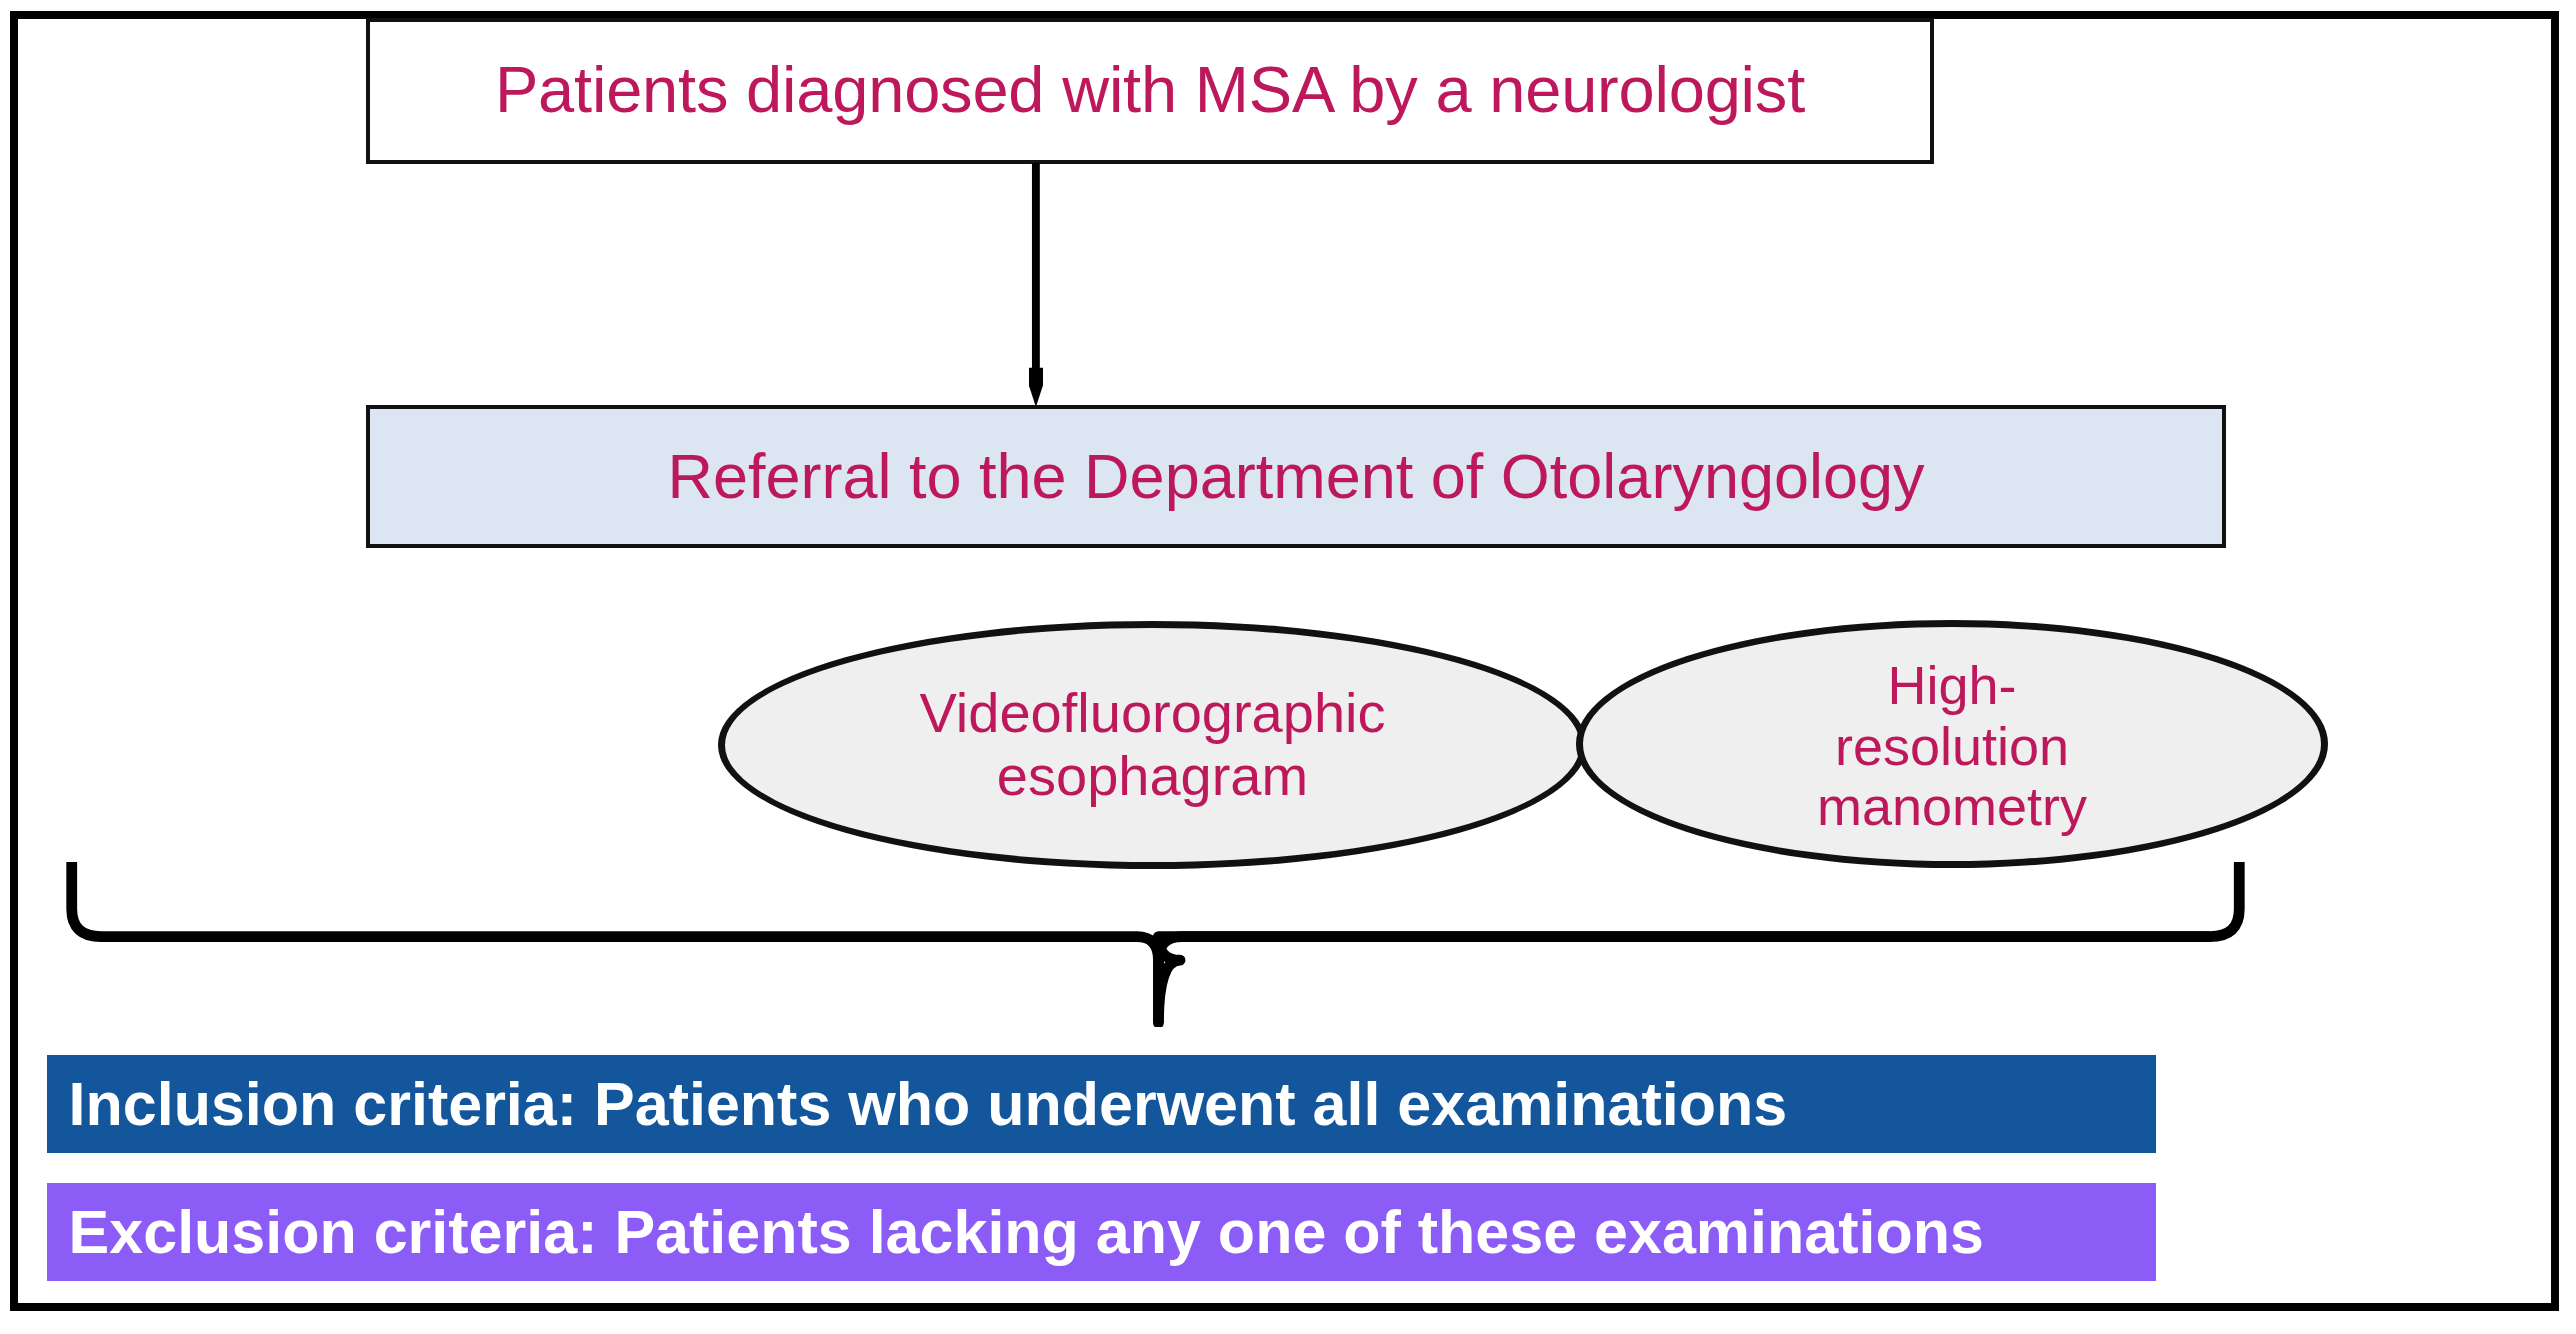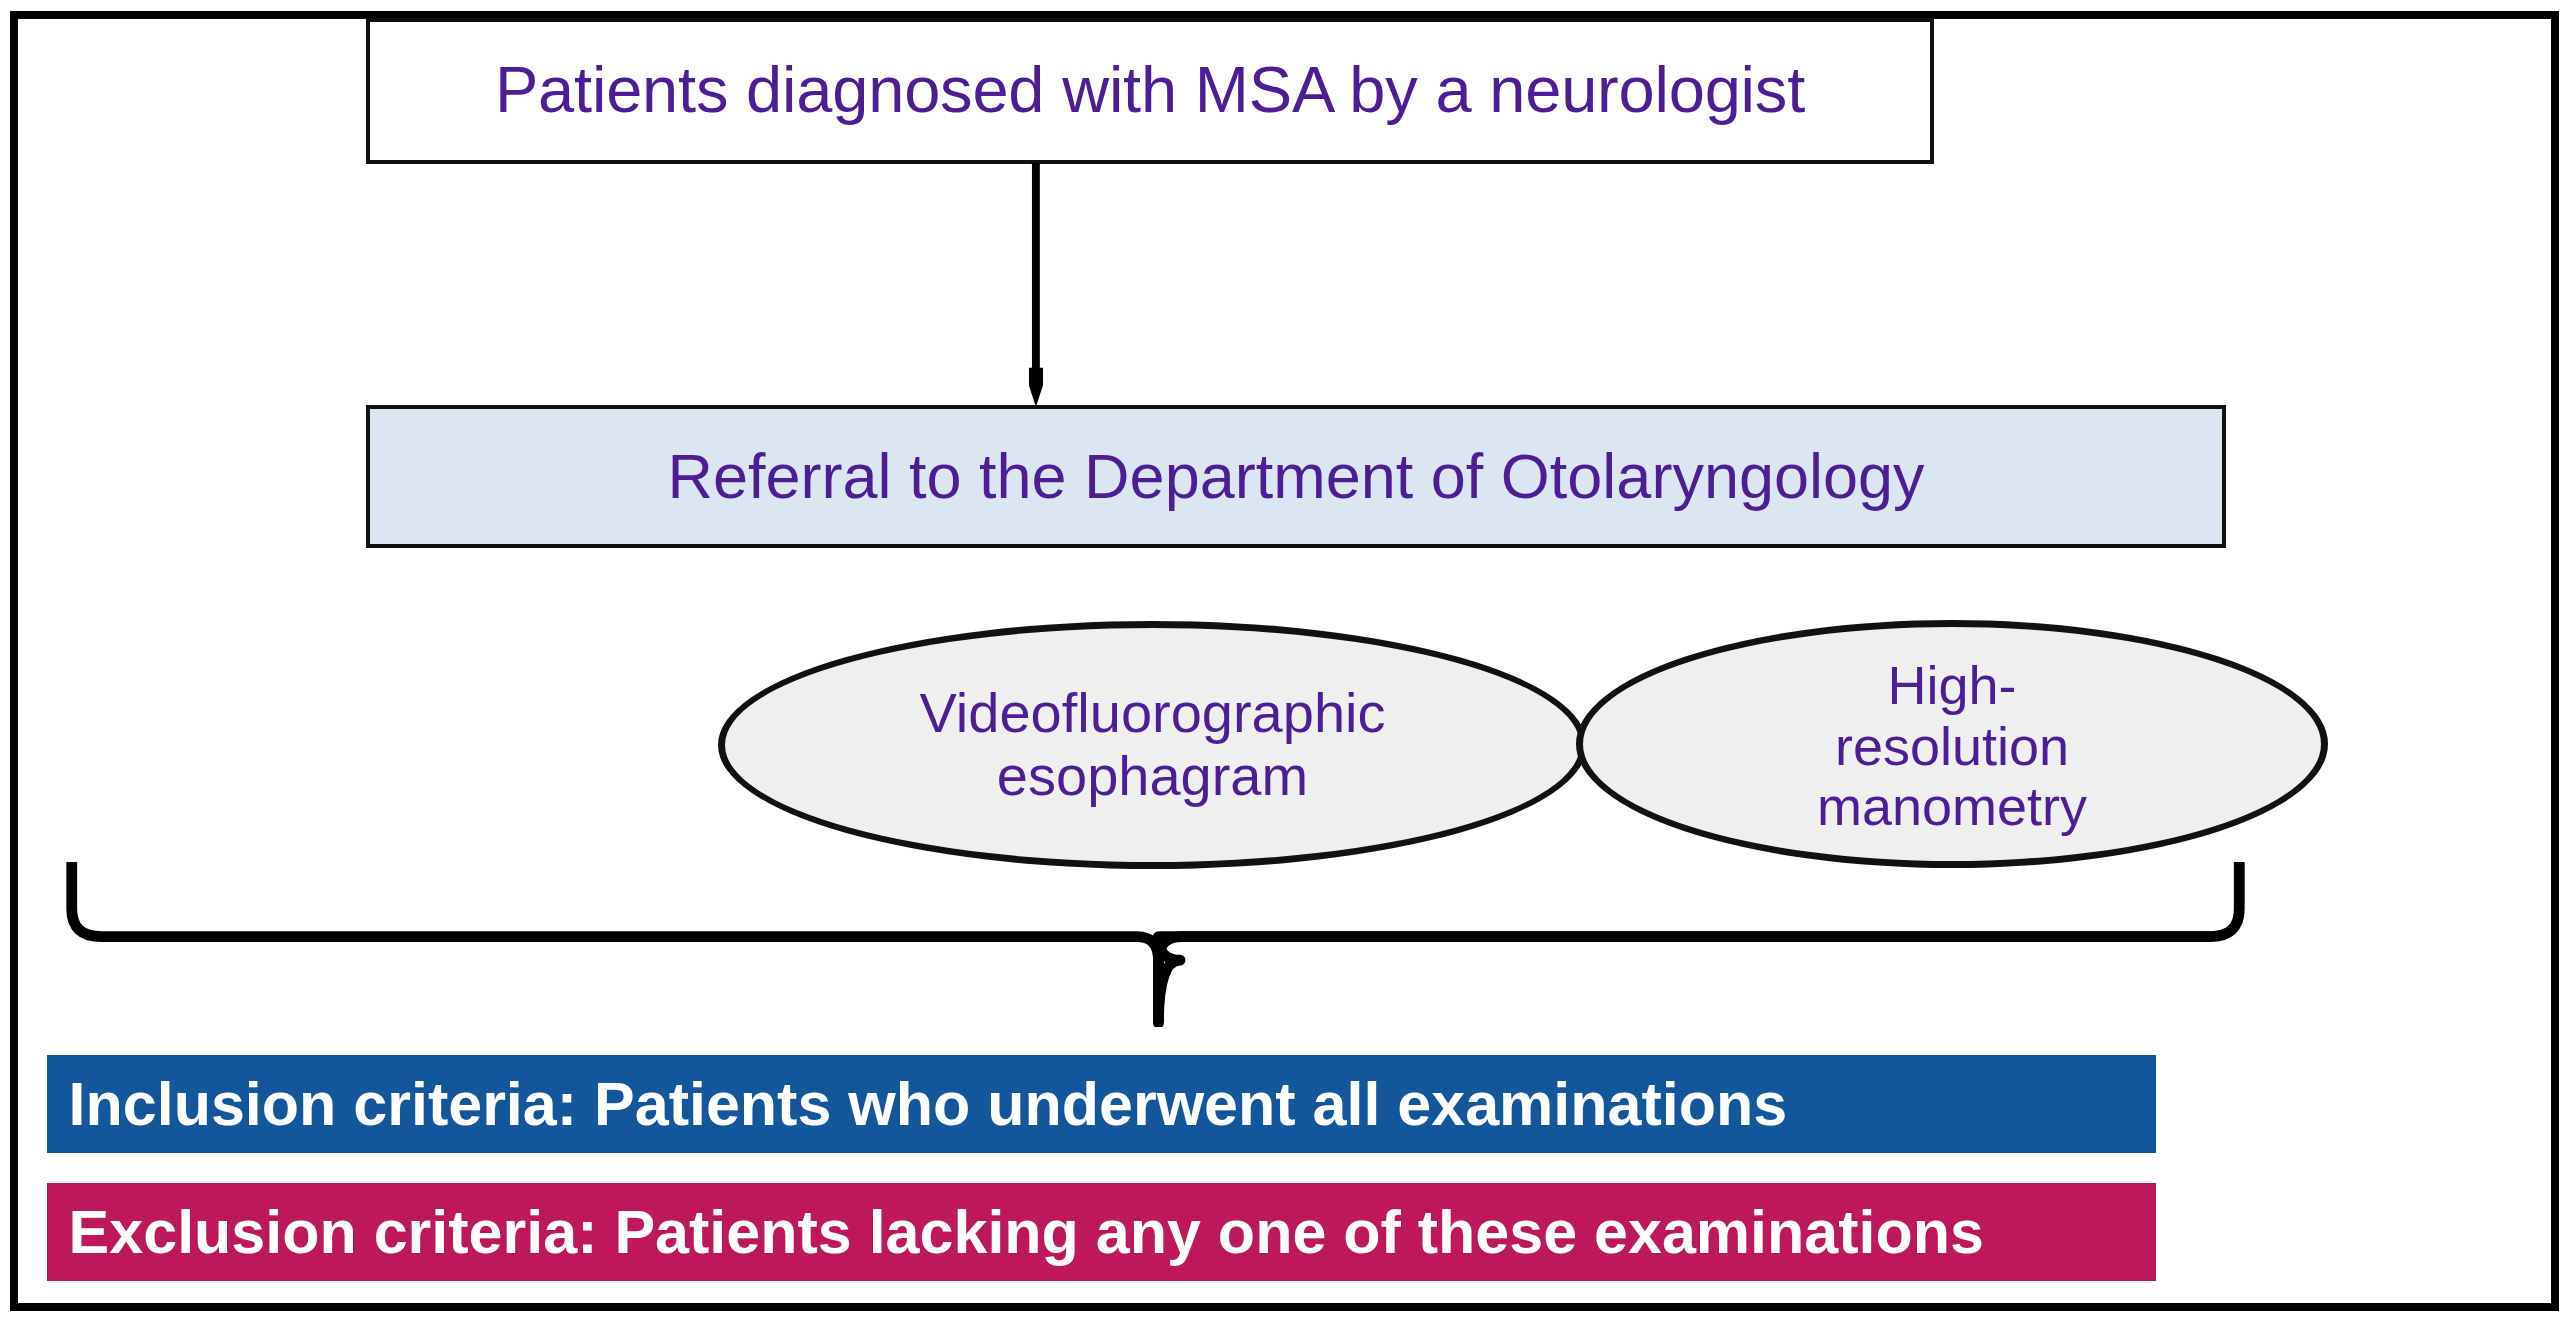--- a/index.html
+++ b/index.html
@@ -24,21 +24,21 @@
     top: 10.8px;
     width: 2549px;
     height: 1300px;
     border: 8.9px solid #000000;
     box-sizing: border-box;
     background: transparent;
   }
   
   .node-text {
     font-family: "Liberation Sans", sans-serif;
-    color: #4c1d95;
+    color: #be185d;
     font-weight: 400;
     text-align: center;
     line-height: 1.12;
     white-space: nowrap;
   }
   
   #box-diagnosed {
     position: absolute;
     left: 366px;
     top: 17.7px;
@@ -149,21 +149,21 @@
     align-items: center;
     box-sizing: border-box;
     padding-left: 21.6px;
   }
   #bar-inclusion {
     top: 1055px;
     background: #13569c;
   }
   #bar-exclusion {
     top: 1183px;
-    background: #be185d;
+    background: #8b5cf6;
   }
   .criteria-text {
     font-family: "Liberation Sans", sans-serif;
     font-size: 61px;
     color: #ffffff;
     white-space: nowrap;
     line-height: 1;
   }
   .criteria-label {
     font-weight: 700;

